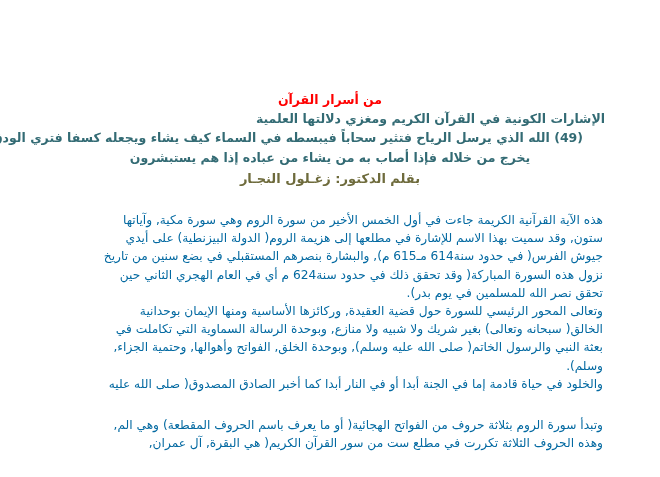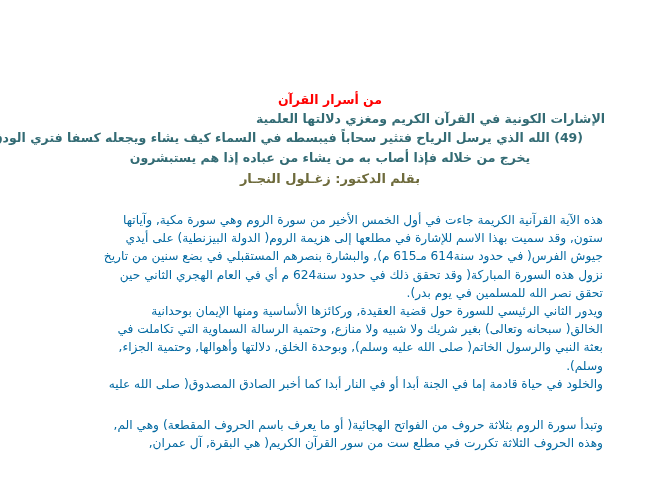--- a/index.html
+++ b/index.html
@@ -132,23 +132,23 @@
 
     <p class="para">
       <span class="line">هذه الآية القرآنية الكريمة جاءت في أول الخمس الأخير من سورة الروم وهي سورة مكية, وآياتها</span>
       <span class="line">ستون, وقد سميت بهذا الاسم للإشارة في مطلعها إلى هزيمة الروم( الدولة البيزنطية) على أيدي</span>
       <span class="line">جيوش الفرس( في حدود سنة614 مـ615 م), والبشارة بنصرهم المستقبلي في بضع سنين من تاريخ</span>
       <span class="line">نزول هذه السورة المباركة( وقد تحقق ذلك في حدود سنة624 م أي في العام الهجري الثاني حين</span>
       <span class="line left-short">تحقق نصر الله للمسلمين في يوم بدر).</span>
     </p>
 
     <p class="para">
-      <span class="line">ويدور الثاني الرئيسي للسورة حول قضية العقيدة, وركائزها الأساسية ومنها الإيمان بوحدانية</span>
-      <span class="line">الخالق( سبحانه وتعالى) بغير شريك ولا شبيه ولا منازع, وحتمية الرسالة السماوية التي تكاملت في</span>
-      <span class="line">بعثة النبي والرسول الخاتم( صلى الله عليه وسلم), وبوحدة الخلق, دلالتها وأهوالها, وحتمية الجزاء,</span>
+      <span class="line">وتعالى المحور الرئيسي للسورة حول قضية العقيدة, وركائزها الأساسية ومنها الإيمان بوحدانية</span>
+      <span class="line">الخالق( سبحانه وتعالى) بغير شريك ولا شبيه ولا منازع, وبوحدة الرسالة السماوية التي تكاملت في</span>
+      <span class="line">بعثة النبي والرسول الخاتم( صلى الله عليه وسلم), وبوحدة الخلق, الفواتح وأهوالها, وحتمية الجزاء,</span>
       <span class="line left-short">وسلم).</span>
       <span class="line">والخلود في حياة قادمة إما في الجنة أبدا أو في النار أبدا كما أخبر الصادق المصدوق( صلى الله عليه</span>
     </p>
 
     <div class="gap"></div>
     <div class="gap-small"></div>
 
     <p class="para">
       <span class="line">وتبدأ سورة الروم بثلاثة حروف من الفواتح الهجائية( أو ما يعرف باسم الحروف المقطعة) وهي الم,</span>
       <span class="line">وهذه الحروف الثلاثة تكررت في مطلع ست من سور القرآن الكريم( هي البقرة, آل عمران,</span>

